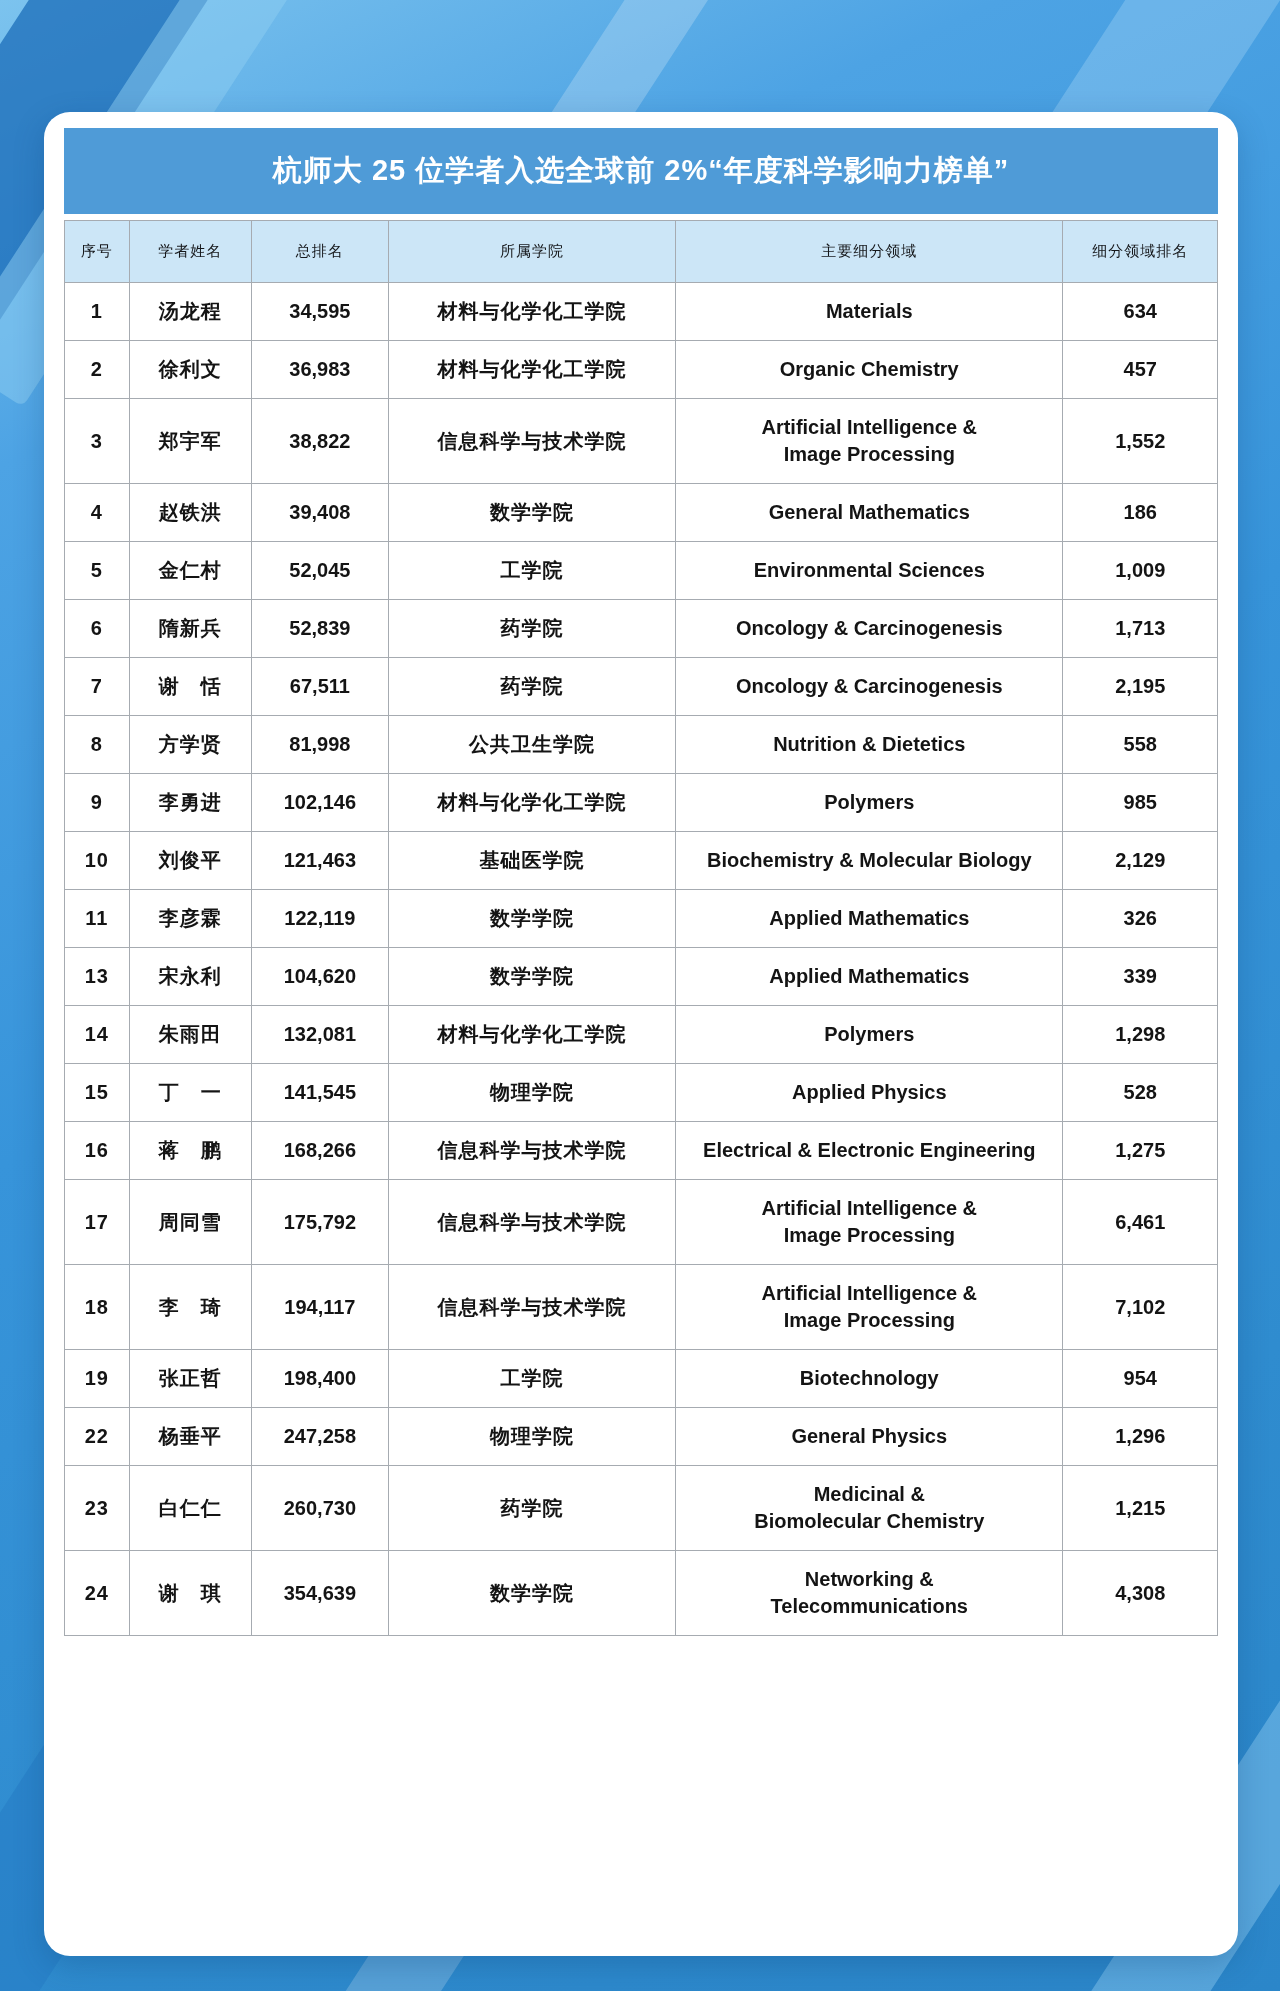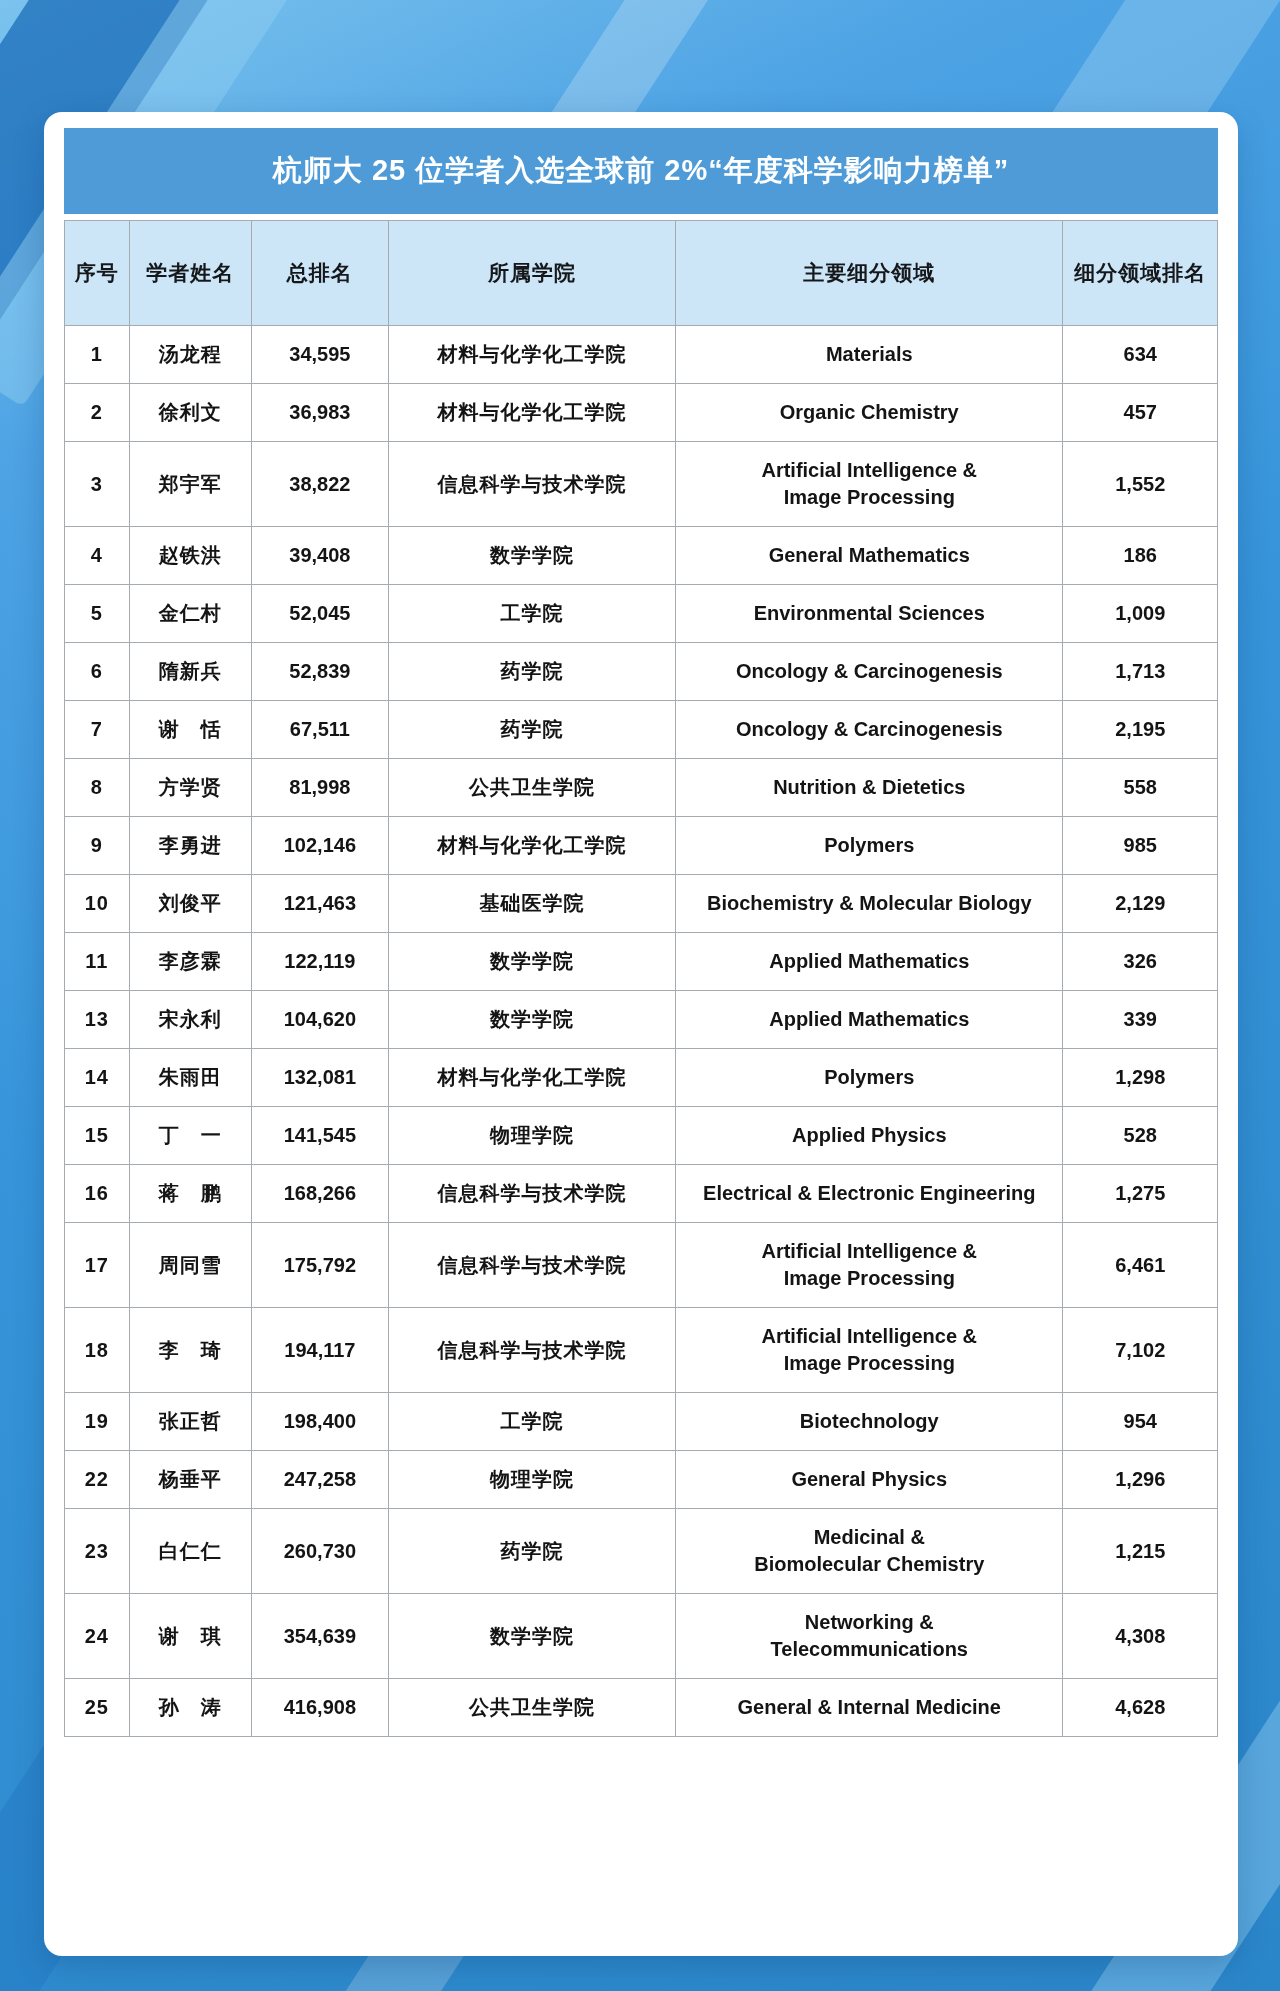--- a/index.html
+++ b/index.html
@@ -16,40 +16,40 @@
   .s2 { width:900px; height:90px;  left:-220px; top:-40px; background:#8ecdf2; opacity:.50; }
   .s3 { width:1500px; height:70px; left:-100px; top:-10px; background:#ffffff; opacity:.22; }
   .s4 { width:760px; height:130px; left:800px;  top:-30px; background:#a8d8f5; opacity:.35; }
   .s5 { width:820px; height:130px; left:-360px; top:1790px; background:#2479c4; opacity:.50; }
   .s6 { width:700px; height:100px; left:860px;  top:1850px; background:#8ecdf2; opacity:.45; }
   .s7 { width:1000px; height:80px; left:-80px;  top:1910px; background:#ffffff; opacity:.20; }
 
   .card {
     position:absolute; z-index:1;
     left:44px; top:112px; width:1194px; height:1844px;
-    background:#ffffff; border-radius:18px;
+    background:#ffffff; border-radius:26px;
     box-shadow:0 10px 30px rgba(10,60,110,.25);
     padding:16px 20px 26px 20px;
   }
   .title-bar {
     background:#4f9bd7; height:86px; margin-bottom:6px;
     display:flex; align-items:center; justify-content:center;
     color:#ffffff; font-size:29px; font-weight:700; letter-spacing:1px;
   }
   table { width:100%; border-collapse:collapse; table-layout:fixed; }
   col.c-no    { width:5.6%; }
   col.c-name  { width:10.6%; }
   col.c-rank  { width:11.9%; }
   col.c-coll  { width:24.9%; }
   col.c-field { width:33.6%; }
   col.c-frank { width:13.4%; }
   th {
     background:#cce6f7; color:#15171a;
-    font-size:21px; font-weight:700;
-    padding:38px 6px; border:1.6px solid #a6abb1;
+    font-size:15px; font-weight:400;
+    padding:21px 6px; border:1.6px solid #a6abb1;
     text-align:center; letter-spacing:1px;
   }
   td {
     background:#ffffff; border:1.6px solid #a6abb1;
     font-size:20px; font-weight:600; color:#141414;
     text-align:center; vertical-align:middle;
     padding:15px 6px; line-height:27px;
   }
   td.zh { font-weight:700; letter-spacing:1px; }
   td.field { white-space:pre-line; }
@@ -255,23 +255,15 @@
   </tr>
         <tr>
     <td class="zh">24</td>
     <td class="zh">谢　琪</td>
     <td>354,639</td>
     <td class="zh">数学学院</td>
     <td class="field">Networking &amp;
 Telecommunications</td>
     <td>4,308</td>
   </tr>
-        <tr>
-    <td class="zh">25</td>
-    <td class="zh">孙　涛</td>
-    <td>416,908</td>
-    <td class="zh">公共卫生学院</td>
-    <td class="field">General &amp; Internal Medicine</td>
-    <td>4,628</td>
-  </tr>
       </tbody>
   </table>
 </div>
 
 </body></html>

